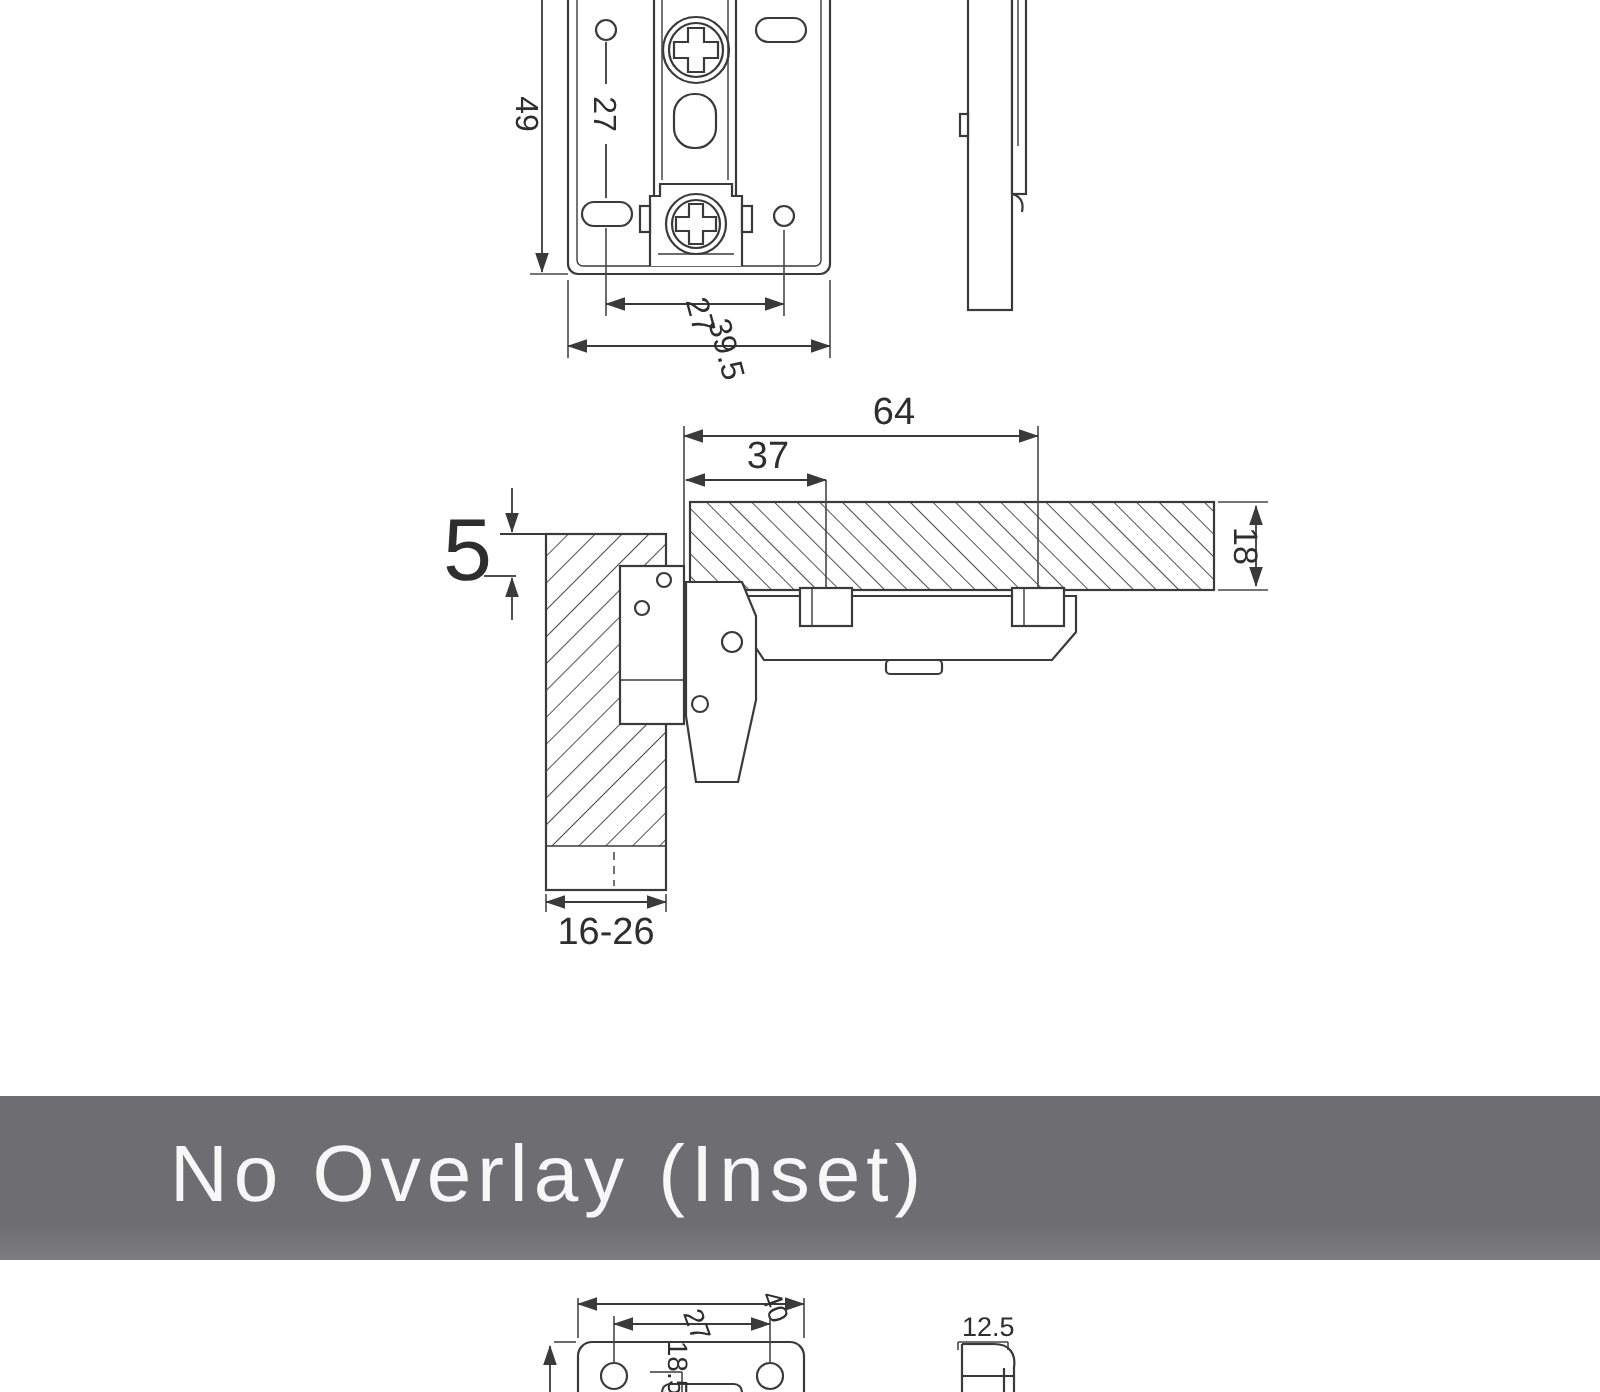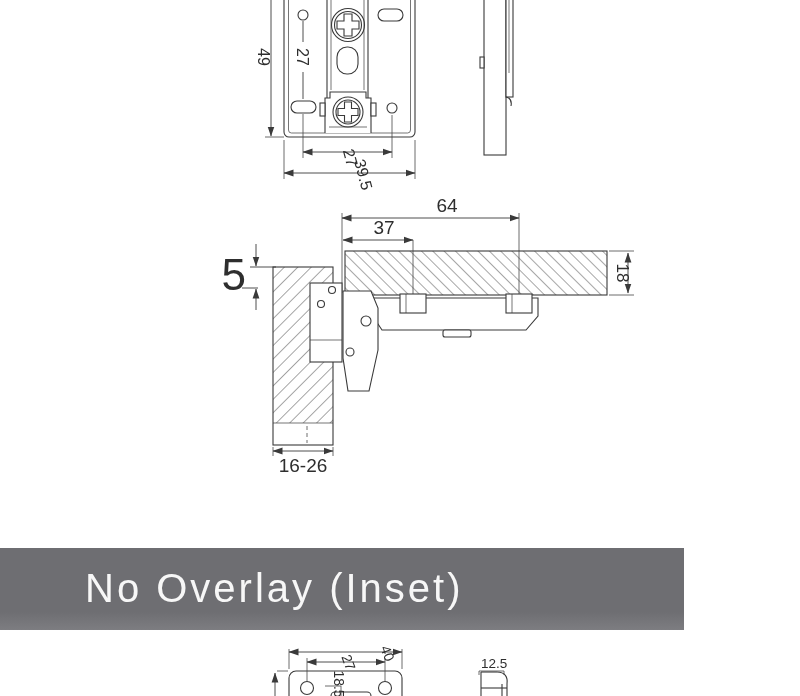--- a/index.html
+++ b/index.html
@@ -8,21 +8,21 @@
   .dwg{position:absolute;}
   .dwg text{font-family:"Liberation Sans",sans-serif;fill:#2e2e2e;}
   .t13{font-size:13.5px}.t14{font-size:14px}.t16{font-size:16px}.t17{font-size:17px}
   .t19{font-size:19px}.t44{font-size:44px;fill:#1c1c1c}
   .ln{stroke:#3a3a3a;fill:none;stroke-width:1.1}
   .lnf{stroke:#3a3a3a;fill:#ffffff;stroke-width:1.1}
   .thin{stroke:#3a3a3a;fill:none;stroke-width:0.7}
   .ext{stroke:#474747;fill:none;stroke-width:0.8}
   .dim{stroke:#3a3a3a;fill:none;stroke-width:0.9}
   .dash{stroke:#4a4a4a;fill:none;stroke-width:0.8;stroke-dasharray:4 3}
-  .banner{position:absolute;left:0;top:548px;width:684px;height:82px;
+  .banner{position:absolute;left:0;top:548px;width:800px;height:82px;
           background:linear-gradient(#6e6e72 0 78%, #7d7d81 100%);}
   .banner-title{position:absolute;left:85px;top:50%;transform:translateY(-52%);
           font-size:40px;color:#f7f7f7;letter-spacing:3px;white-space:nowrap;}
 </style>
 </head>
 <body>
 
 <div class="page">
 
   <svg class="dwg" style="left:250px;top:0;width:290px;height:195px" viewBox="250 0 290 195">

